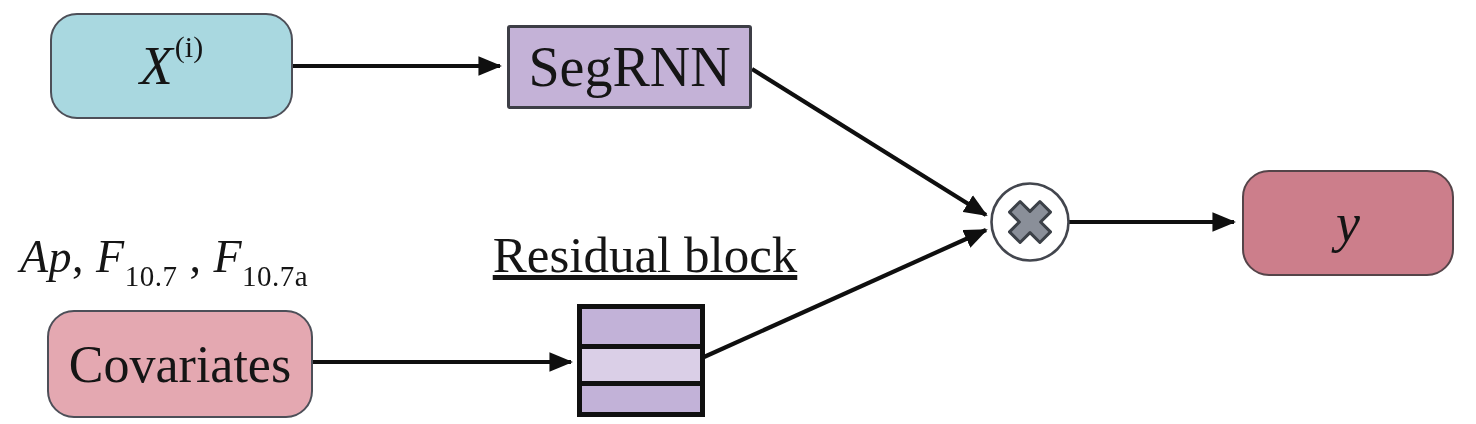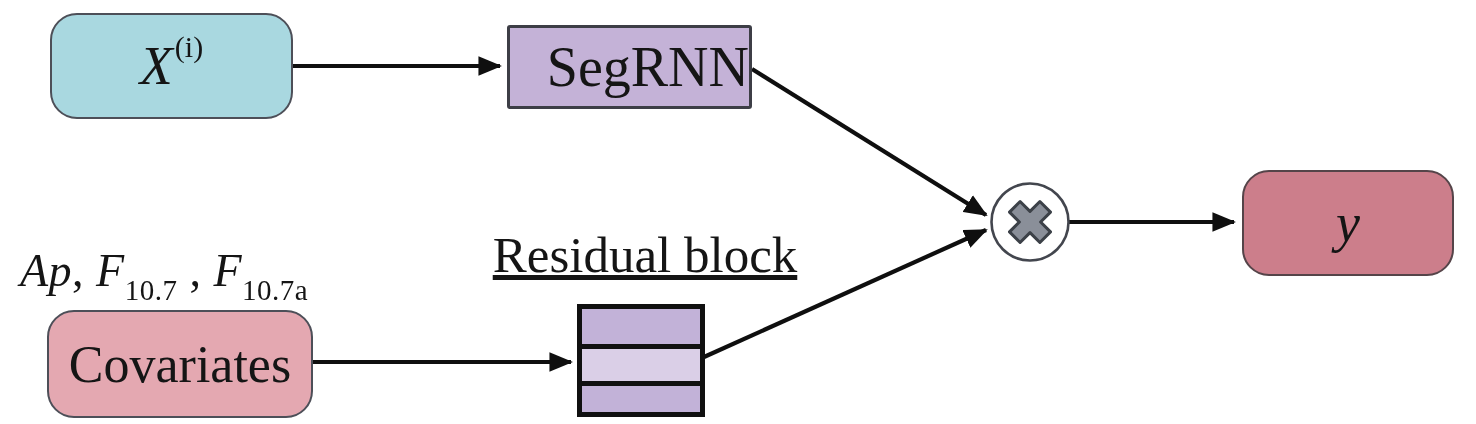--- a/index.html
+++ b/index.html
@@ -38,39 +38,38 @@
     font-style: normal;
     position: relative;
     top: -19px;
     margin-left: 2px;
   }
   .node-segrnn {
     left: 507px; top: 25px; width: 245px; height: 84px;
     border: 3px solid #3d3e46;
     border-radius: 3px;
     font-size: 56px;
-    justify-content: flex-end;
   }
   .node-covariates {
     left: 47px; top: 310px; width: 266px; height: 108px;
     font-size: 52px;
   }
   .node-output {
     left: 1242px; top: 170px; width: 212px; height: 106px;
     border-color: #554449;
     font-size: 54px;
     font-style: italic;
   }
   .label {
     position: absolute;
     color: #151515;
     white-space: nowrap;
   }
   .label-formula {
-    left: 20px; top: 244px;
+    left: 20px; top: 230px;
     font-size: 46px;
     font-style: italic;
     letter-spacing: 0.5px;
   }
   .label-formula sub {
     font-size: 29px;
     font-style: normal;
     position: relative;
     top: 4px;
     line-height: 0;

